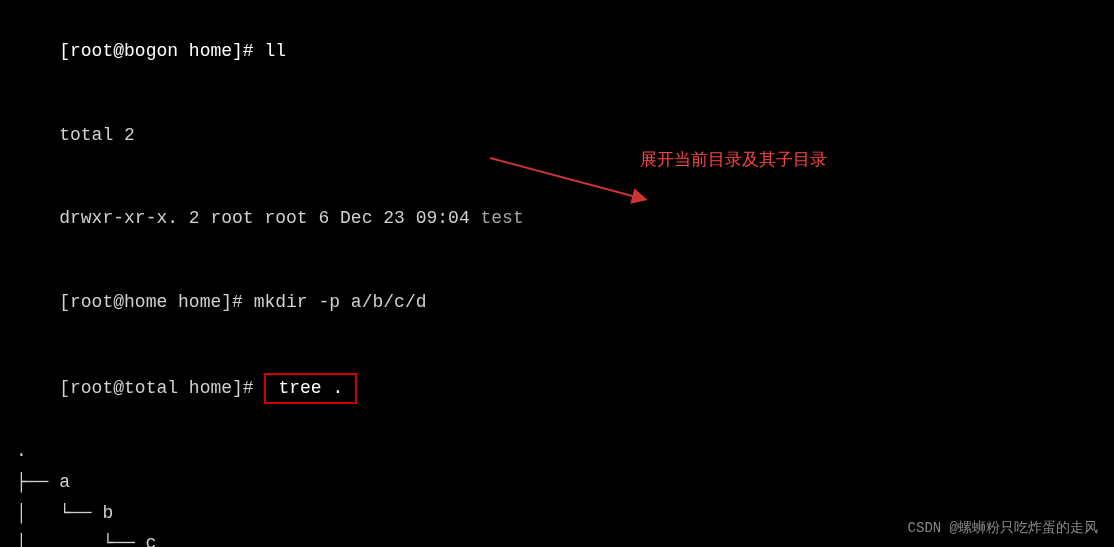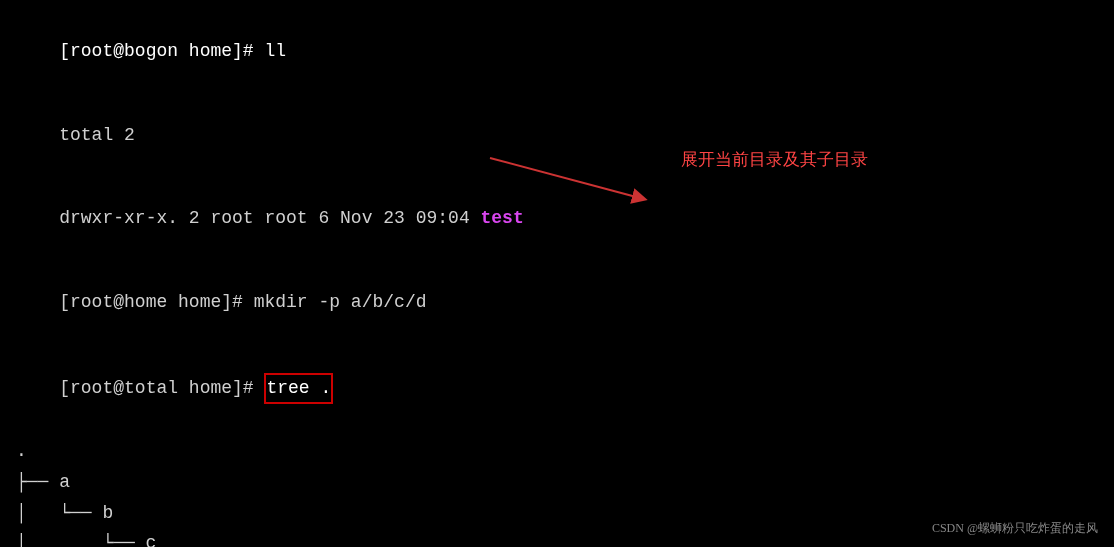--- a/index.html
+++ b/index.html
@@ -16,53 +16,52 @@
       position: relative;
       width: 1114px;
       height: 547px;
       background: #000;
       padding: 10px 16px;
     }
     .line {
       line-height: 1.55;
       white-space: pre;
     }
-    .blue { color: #d946ef; font-weight: bold; }
+    .blue { color: #a3a3a3; font-weight: normal; }
     .white { color: #ffffff; }
     .tree-highlight {
       display: inline-block;
       border: 2px solid #cc0000;
-      padding: 0 0;
+      padding: 0 12px;
       color: #ffffff;
       background: #000;
     }
     .annotation-arrow {
       position: absolute;
       top: 148px;
       left: 460px;
       width: 260px;
       height: 70px;
       pointer-events: none;
     }
     .annotation-text {
       position: absolute;
       top: 148px;
       left: 640px;
       color: #ff4444;
       font-family: 'SimHei', 'Microsoft YaHei', sans-serif;
       font-size: 17px;
       white-space: nowrap;
-      margin-left: 41px;
     }
     .footer-brand {
       position: absolute;
       bottom: 10px;
       right: 16px;
-      font-family: Liberation Serif, serif;
-      font-size: 12px;
+      font-family: Liberation Mono, monospace;
+      font-size: 14px;
       color: #888;
     }
     .tree-structure {
       margin-top: 4px;
       line-height: 1.7;
     }
     .tree-line {
       white-space: pre;
       font-size: 18px;
       color: #d0d0d0;
@@ -75,21 +74,21 @@
 
   <div class="line">
     <span class="white">[root@bogon home]# ll</span>
   </div>
 
   <div class="line">
     <span>total 2</span>
   </div>
 
   <div class="line">
-    <span>drwxr-xr-x. 2 root root 6 Nov 23 09:04 </span><span class="blue">test</span>
+    <span>drwxr-xr-x. 2 root root 6 Dec 23 09:04 </span><span class="blue">test</span>
   </div>
 
   <div class="line">
     <span>[root@home home]# mkdir -p a/b/c/d</span>
   </div>
 
   <div class="line">
     <span>[root@total home]# </span><span class="tree-highlight">tree .</span>
   </div>
 

